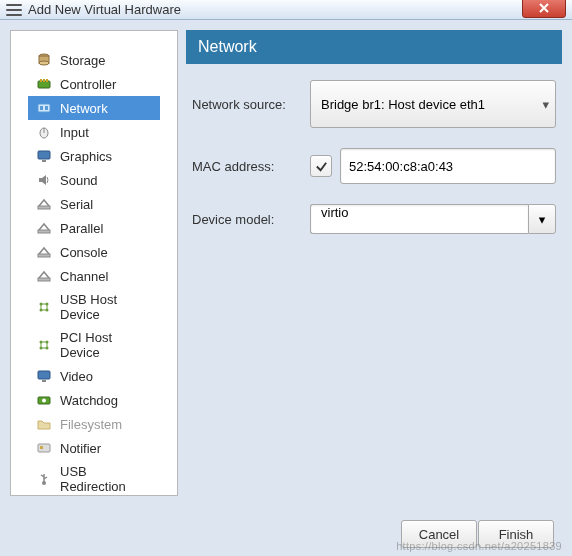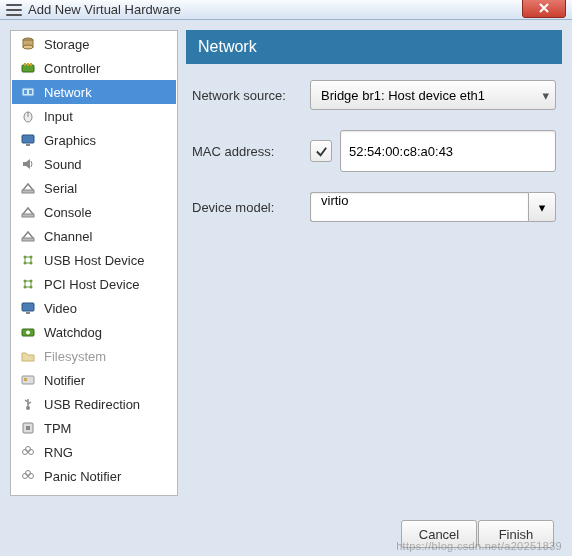--- a/index.html
+++ b/index.html
@@ -4,33 +4,33 @@
 <style>
 *{box-sizing:border-box;margin:0;padding:0;font-family:"Segoe UI",Tahoma,sans-serif;font-size:13px}
 body{background:#dce5f0;width:572px;height:556px;overflow:hidden;position:relative}
 .titlebar{height:20px;background:linear-gradient(#f9fcfe,#e6eef8 50%,#d7e4f2);display:flex;align-items:center;padding:0 6px;border-bottom:1px solid #9db3c9;position:relative}
 .titlebar .sysicon{width:16px;height:12px;margin-right:6px;display:flex;flex-direction:column;justify-content:space-between}
 .titlebar .sysicon span{display:block;height:2px;background:#555;border-radius:1px}
 .titlebar .title{color:#333}
 .close-btn{position:absolute;right:6px;top:-2px;width:44px;height:20px;background:linear-gradient(#e67a6f,#c94030);border:1px solid #8b2c20;border-radius:0 0 3px 3px;display:flex;align-items:center;justify-content:center;color:#fff;font-weight:bold;box-shadow:inset 0 1px rgba(255,255,255,.4)}
 .close-btn svg{width:10px;height:10px}
 .content{display:flex;padding:10px;gap:8px;height:calc(100% - 26px - 44px)}
-.sidebar{width:168px;background:#fff;border:1px solid #b8b8b8;overflow-y:auto;padding:1px}
+.sidebar{width:168px;background:#fff;border:1px solid #b8b8b8;overflow-y:auto;padding:17px}
 .sb-item{display:flex;align-items:center;gap:8px;padding:4px 8px;cursor:default;color:#2b2b2b}
 .sb-item.selected{background:#4a90d9;color:#fff}
 .sb-item.disabled{color:#9a9a9a}
 .sb-item .ic{width:16px;height:16px;display:flex;align-items:center;justify-content:center;flex-shrink:0}
 .main{flex:1;display:flex;flex-direction:column}
 .panel-header{background:#2f79a8;color:#fff;padding:8px 12px;font-size:16px;font-weight:400}
 .form{padding:16px 6px 6px 6px;display:flex;flex-direction:column;gap:20px}
 .row{display:flex;align-items:center;gap:8px}
 .row .lbl{width:110px;color:#333}
-.dropdown{flex:1;display:flex;align-items:center;background:linear-gradient(#fdfdfd,#e9e9e9);border:1px solid #a9a9a9;border-radius:3px;height:30px;padding:0 6px 0 10px;justify-content:space-between;box-shadow:inset 0 1px #fff}
+.dropdown{flex:1;display:flex;align-items:center;background:linear-gradient(#fdfdfd,#e9e9e9);border:1px solid #a9a9a9;border-radius:3px;height:48px;padding:0 6px 0 10px;justify-content:space-between;box-shadow:inset 0 1px #fff}
 .dropdown .arrow{color:#555}
-.mac-input{flex:1;background:#fff;border:1px solid #a9a9a9;border-radius:3px;height:42px;padding:16px 8px;display:flex;align-items:center;box-shadow:inset 0 1px 2px rgba(0,0,0,.1)}
+.mac-input{flex:1;background:#fff;border:1px solid #a9a9a9;border-radius:3px;height:36px;padding:16px 8px;display:flex;align-items:center;box-shadow:inset 0 1px 2px rgba(0,0,0,.1)}
 .chk{width:22px;height:22px;border:1px solid #a9a9a9;border-radius:3px;background:linear-gradient(#fdfdfd,#eee);display:flex;align-items:center;justify-content:center;box-shadow:inset 0 1px #fff}
 .chk svg{width:13px;height:13px}
 .combo{flex:1;display:flex;height:30px}
 .combo .txt{flex:1;background:#fff;border:1px solid #a9a9a9;border-right:0;border-radius:3px 0 0 3px;padding:0 10px;display:flex;box-shadow:inset 0 1px 2px rgba(0,0,0,.08)}
 .combo .btn{width:28px;border:1px solid #a9a9a9;border-radius:0 3px 3px 0;background:linear-gradient(#fdfdfd,#e8e8e8);display:flex;align-items:center;justify-content:center;box-shadow:inset 0 1px #fff}
 .footer{position:absolute;bottom:0;left:0;right:4px;height:44px;display:flex;justify-content:flex-end;align-items:center;gap:1px;padding:0 14px}
 .fbtn{min-width:76px;height:28px;background:linear-gradient(#fdfdfd,#e8e8e8);border:1px solid #a9a9a9;border-radius:3px;display:flex;align-items:center;justify-content:center;box-shadow:inset 0 1px #fff;color:#333}
 .watermark{position:absolute;bottom:4px;right:10px;color:rgba(120,120,120,.55);font-size:11px;letter-spacing:.3px;pointer-events:none}
 </style>
 </head>
@@ -119,20 +119,29 @@
         </div>
         <span>Serial</span>
       </div>
       <div class="sb-item">
         <div class="ic">
           <svg width="16" height="16" viewBox="0 0 16 16">
             <path d="M3 10 l5 -6 l5 6" fill="none" stroke="#888" stroke-width="1.5"></path>
             <rect x="2" y="10" width="12" height="3" fill="#bbb" stroke="#888"></rect>
           </svg>
         </div>
+        <span>Parallel</span>
+      </div>
+      <div class="sb-item">
+        <div class="ic">
+          <svg width="16" height="16" viewBox="0 0 16 16">
+            <path d="M3 10 l5 -6 l5 6" fill="none" stroke="#888" stroke-width="1.5"></path>
+            <rect x="2" y="10" width="12" height="3" fill="#bbb" stroke="#888"></rect>
+          </svg>
+        </div>
         <span>Console</span>
       </div>
       <div class="sb-item">
         <div class="ic">
           <svg width="16" height="16" viewBox="0 0 16 16">
             <path d="M3 10 l5 -6 l5 6" fill="none" stroke="#888" stroke-width="1.5"></path>
             <rect x="2" y="10" width="12" height="3" fill="#bbb" stroke="#888"></rect>
           </svg>
         </div>
         <span>Channel</span>

